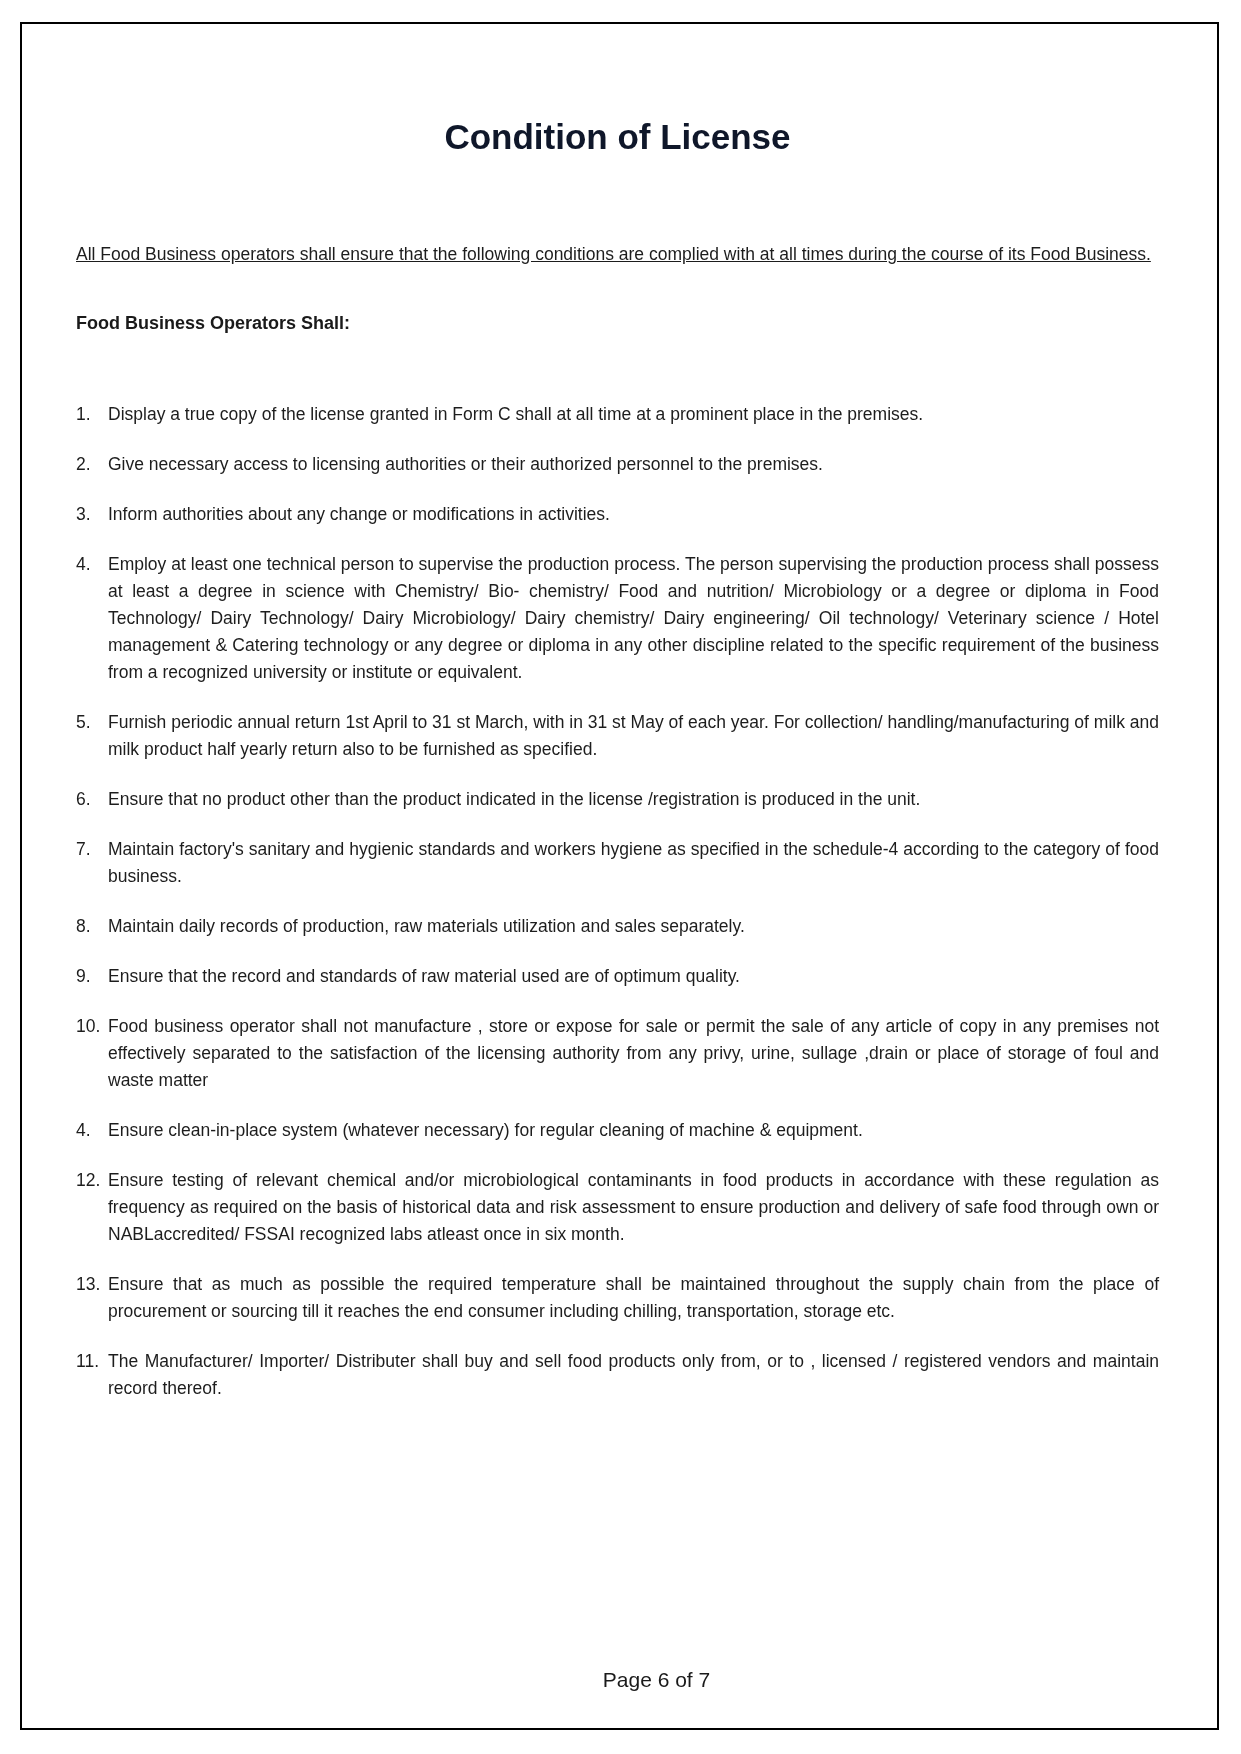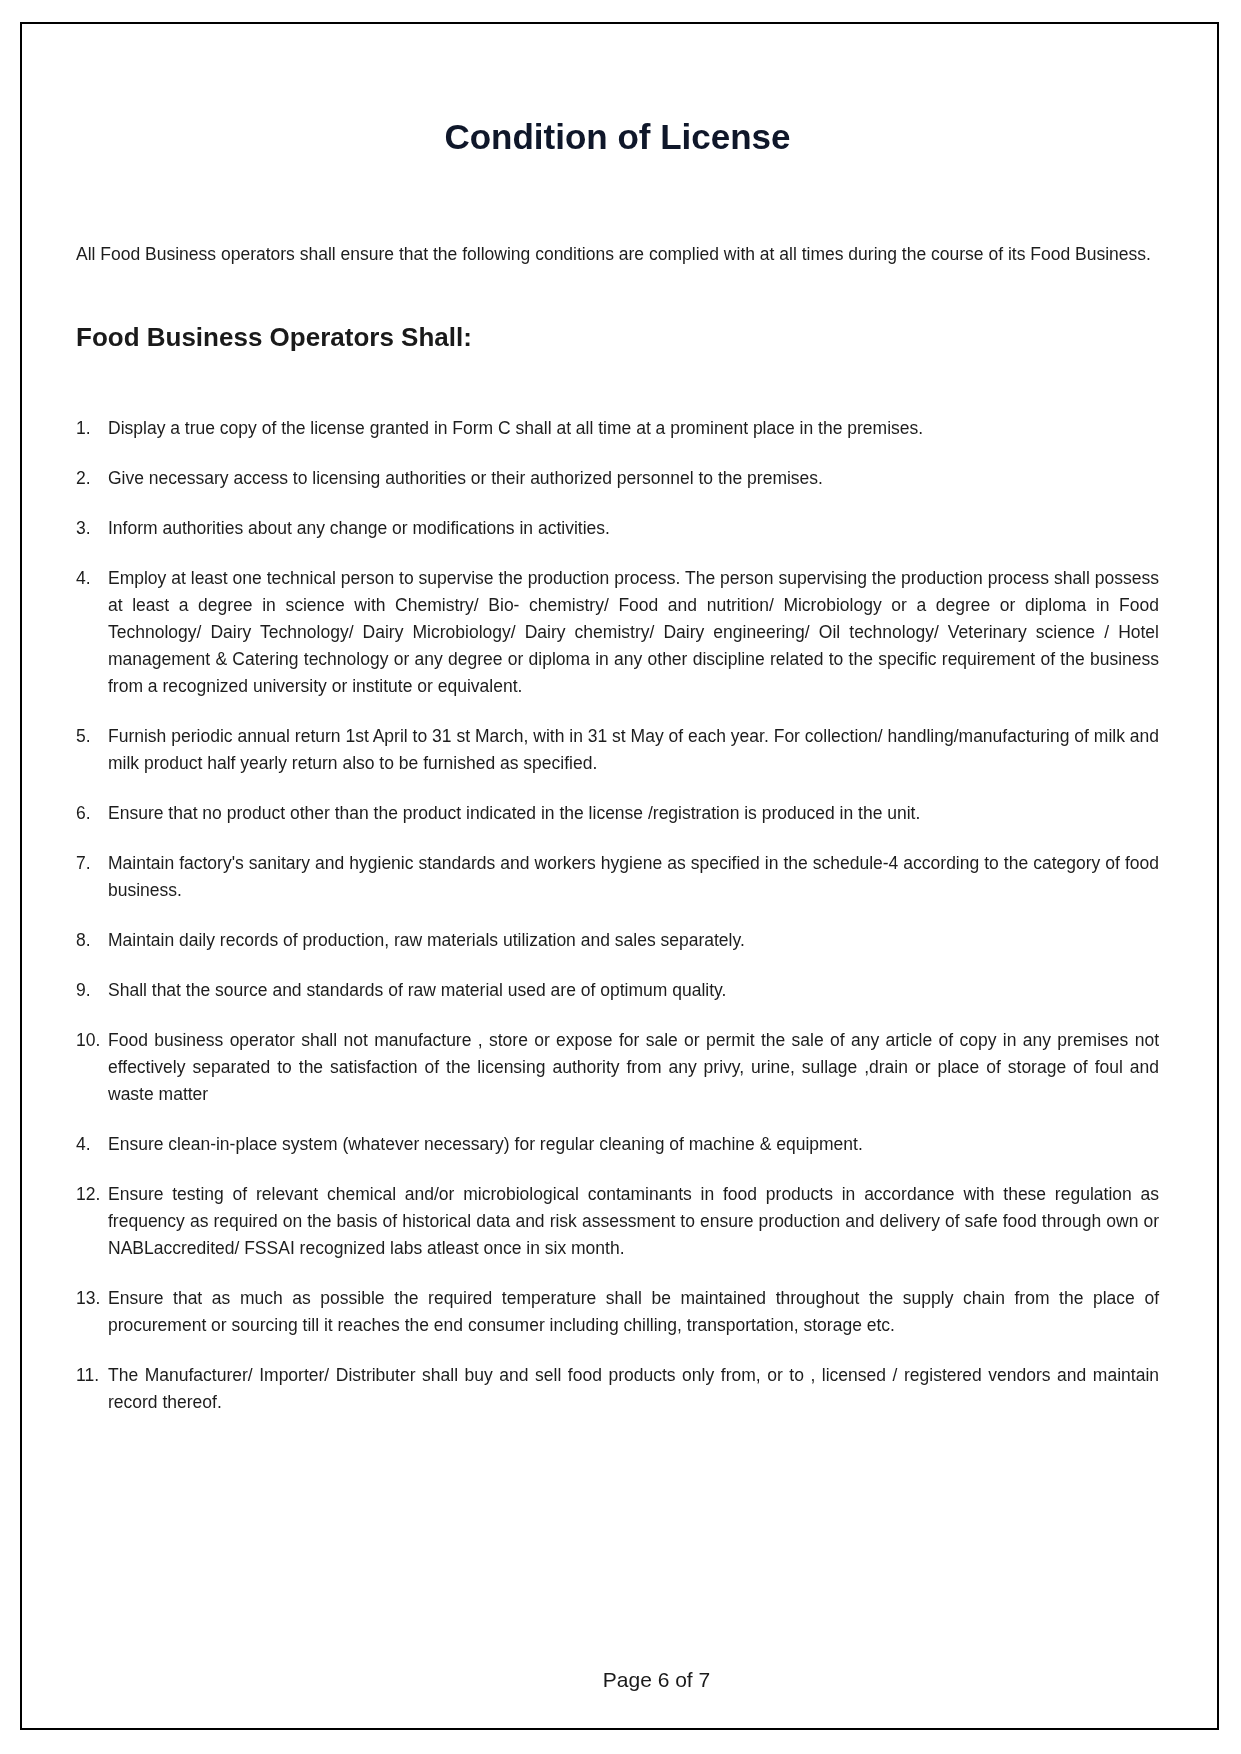--- a/index.html
+++ b/index.html
@@ -32,24 +32,25 @@
     text-align: center;
     font-size: 35px;
     line-height: 42px;
     font-weight: 700;
     color: #0f172a;
   }
   .intro {
     margin: 82px 0 16px 0;
     font-size: 17.5px;
     line-height: 28px;
+    text-decoration: underline;
   }
   .section-heading {
-    margin: 56px 0 0 0;
-    font-size: 26px;
+    margin: 42px 0 0 0;
+    font-size: 18px;
     line-height: 27px;
     font-weight: 700;
     color: #1a1a1a;
   }
   .cond-list {
     margin: 64px 0 0 0;
     padding: 0;
     list-style: none;
   }
   .cond-item {
@@ -119,21 +120,21 @@
       <li class="cond-item">
         <span class="cond-num">7.</span>
         <span class="cond-text">Maintain factory's sanitary and hygienic standards and workers hygiene as specified in the schedule-4 according to the category of food business.</span>
       </li>
       <li class="cond-item">
         <span class="cond-num">8.</span>
         <span class="cond-text">Maintain daily records of production, raw materials utilization and sales separately.</span>
       </li>
       <li class="cond-item">
         <span class="cond-num">9.</span>
-        <span class="cond-text">Shall that the source and standards of raw material used are of optimum quality.</span>
+        <span class="cond-text">Ensure that the record and standards of raw material used are of optimum quality.</span>
       </li>
       <li class="cond-item">
         <span class="cond-num">10.</span>
         <span class="cond-text">Food business operator shall not manufacture , store or expose for sale or permit the sale of any article of copy in any premises not effectively separated to the satisfaction of the licensing authority from any privy, urine, sullage ,drain or place of storage of foul and waste matter</span>
       </li>
       <li class="cond-item">
         <span class="cond-num">4.</span>
         <span class="cond-text">Ensure clean-in-place system (whatever necessary) for regular cleaning of machine &amp; equipment.</span>
       </li>
       <li class="cond-item">

